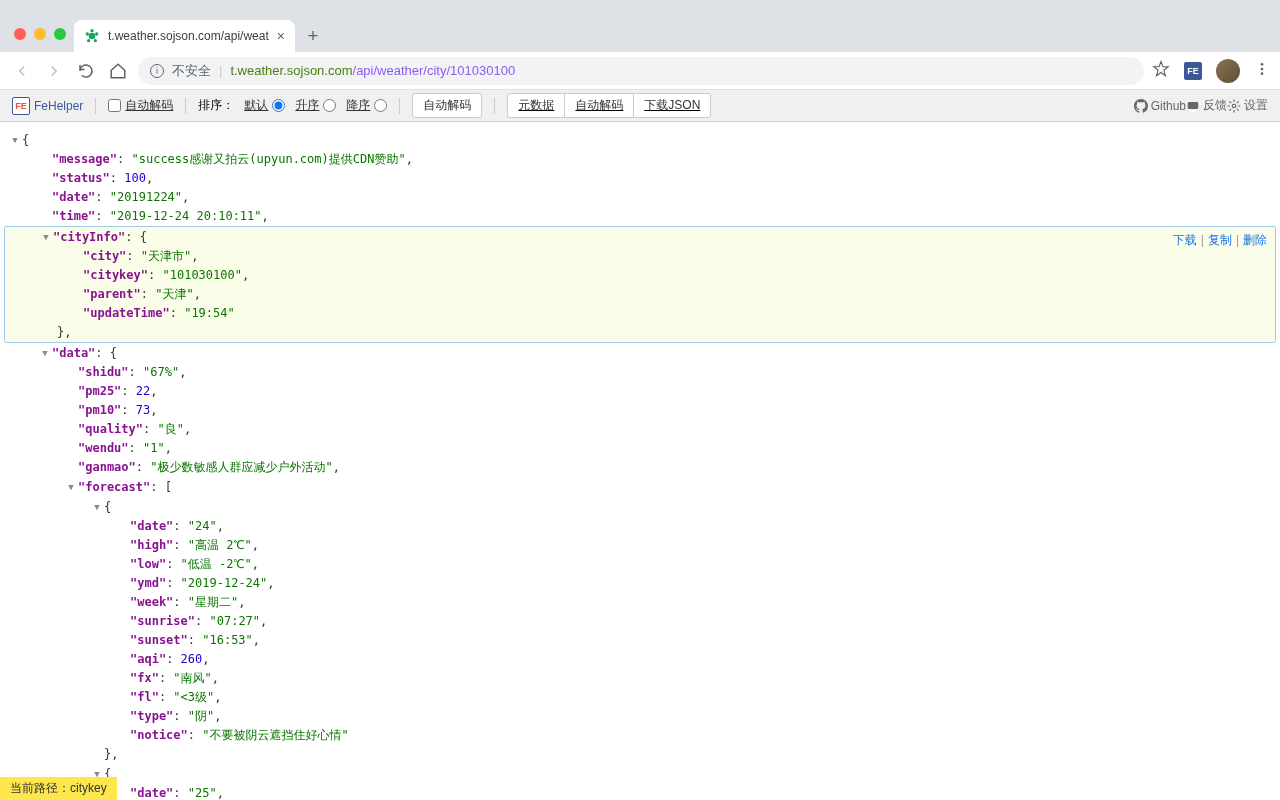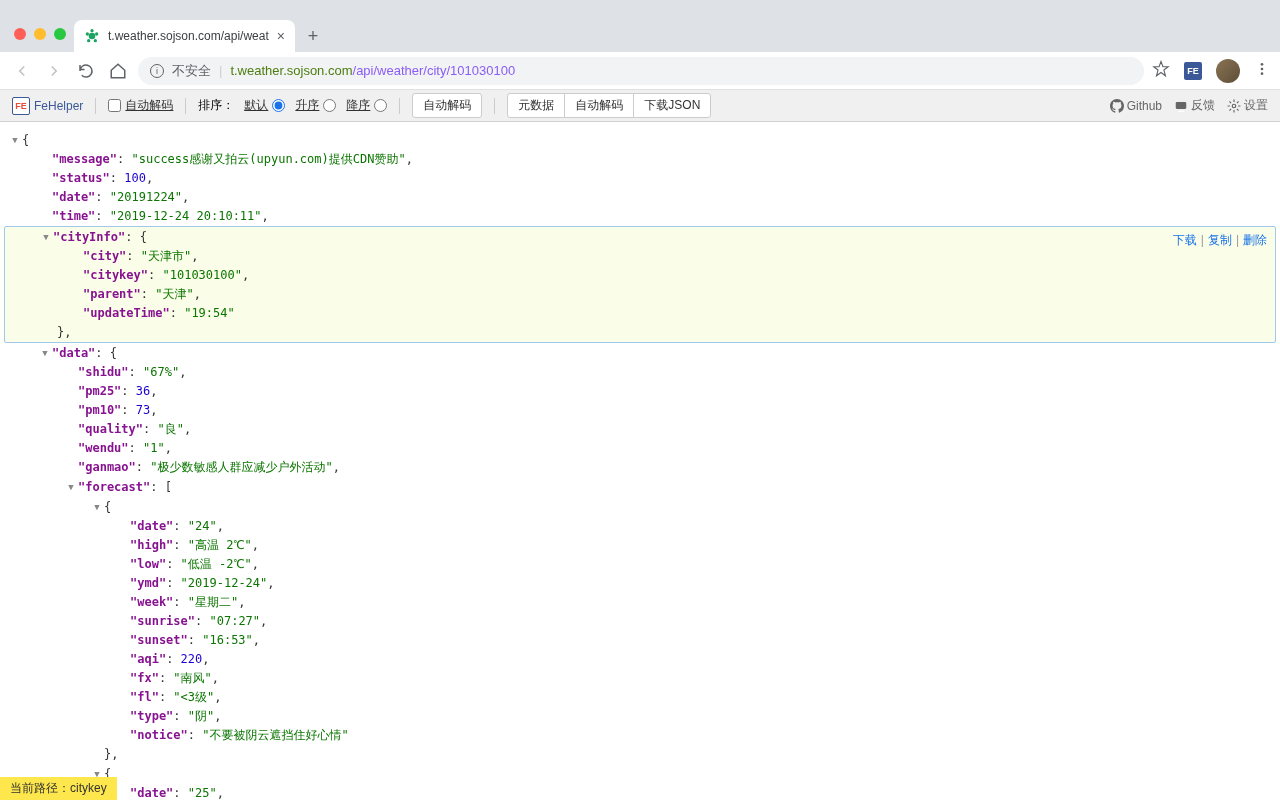--- a/index.html
+++ b/index.html
@@ -32,25 +32,25 @@
 .menu-dots { color: #5f6368; cursor: pointer; }
 .toolbar { background: #f0f0f0; height: 32px; border-bottom: 1px solid #d0d0d0; display: flex; align-items: center; padding: 0 12px; gap: 12px; font-size: 12px; }
 .fe-logo { display: flex; align-items: center; gap: 4px; font-weight: 500; color: #3b5998; }
 .fe-logo-icon { width: 18px; height: 18px; background: #fff; border: 1px solid #3b5998; border-radius: 2px; display: flex; align-items: center; justify-content: center; font-size: 9px; font-weight: bold; color: #e74c3c; }
 .divider { width: 1px; height: 16px; background: #ccc; }
 .toolbar label { display: flex; align-items: center; gap: 4px; color: #333; cursor: pointer; text-decoration: underline; }
 .toolbar input[type="checkbox"] { cursor: pointer; }
 .toolbar input[type="radio"] { cursor: pointer; accent-color: #1a73e8; }
 .sort-group { display: flex; align-items: center; gap: 10px; }
 .btn { background: #fff; border: 1px solid #ccc; border-radius: 3px; padding: 3px 10px; font-size: 12px; cursor: pointer; color: #333; }
-.btn-group { display: flex; }
+.btn-group { display: flex; text-decoration: underline; }
 .btn-group .btn { border-radius: 0; margin-left: -1px; }
 .btn-group .btn:first-child { border-radius: 3px 0 0 3px; margin-left: 0; }
 .btn-group .btn:last-child { border-radius: 0 3px 3px 0; }
-.toolbar-right { margin-left: auto; display: flex; align-items: center; gap: 12px; color: #666; }
+.toolbar-right { margin-left: auto; display: flex; align-items: center; color: #666; }
 .toolbar-right a { color: #666; text-decoration: none; display: flex; align-items: center; gap: 3px; cursor: pointer; }
 .toolbar-right svg { width: 14px; height: 14px; fill: currentColor; }
 .json-viewer { font-family: Menlo, Monaco, Consolas, monospace; font-size: 12px; line-height: 19px; padding: 8px 0 0 0; overflow: auto; height: calc(100vh - 108px); }
 .json-line { padding-left: 8px; white-space: pre; }
 .caret { display: inline-block; width: 14px; text-align: center; color: #888; cursor: pointer; user-select: none; vertical-align: middle; }
 .caret::before { content: "▼"; font-size: 9px; }
 .indent-0 { padding-left: 8px; }
 .indent-1 { padding-left: 52px; }
 .indent-2 { padding-left: 78px; }
 .indent-3 { padding-left: 104px; }
@@ -209,35 +209,35 @@
   <div class="json-line" style="padding-left:34px"><span class="caret"></span><span class="k">"cityInfo"</span><span class="p">: {</span></div>
   <div class="json-line indent-2"><span class="k">"city"</span><span class="p">: </span><span class="s">"天津市"</span><span class="p">,</span></div>
   <div class="json-line indent-2"><span class="k">"citykey"</span><span class="p">: </span><span class="s">"101030100"</span><span class="p">,</span></div>
   <div class="json-line indent-2"><span class="k">"parent"</span><span class="p">: </span><span class="s">"天津"</span><span class="p">,</span></div>
   <div class="json-line indent-2"><span class="k">"updateTime"</span><span class="p">: </span><span class="s">"19:54"</span></div>
   <div class="json-line indent-1"><span class="p">},</span></div>
 </div>
 
 <div class="json-line" style="padding-left:38px"><span class="caret"></span><span class="k">"data"</span><span class="p">: {</span></div>
 <div class="json-line indent-2"><span class="k">"shidu"</span><span class="p">: </span><span class="s">"67%"</span><span class="p">,</span></div>
-<div class="json-line indent-2"><span class="k">"pm25"</span><span class="p">: </span><span class="n">36</span><span class="p">,</span></div>
+<div class="json-line indent-2"><span class="k">"pm25"</span><span class="p">: </span><span class="n">22</span><span class="p">,</span></div>
 <div class="json-line indent-2"><span class="k">"pm10"</span><span class="p">: </span><span class="n">73</span><span class="p">,</span></div>
 <div class="json-line indent-2"><span class="k">"quality"</span><span class="p">: </span><span class="s">"良"</span><span class="p">,</span></div>
 <div class="json-line indent-2"><span class="k">"wendu"</span><span class="p">: </span><span class="s">"1"</span><span class="p">,</span></div>
 <div class="json-line indent-2"><span class="k">"ganmao"</span><span class="p">: </span><span class="s">"极少数敏感人群应减少户外活动"</span><span class="p">,</span></div>
 <div class="json-line" style="padding-left:64px"><span class="caret"></span><span class="k">"forecast"</span><span class="p">: [</span></div>
 <div class="json-line" style="padding-left:90px"><span class="caret"></span><span class="p">{</span></div>
 <div class="json-line indent-4"><span class="k">"date"</span><span class="p">: </span><span class="s">"24"</span><span class="p">,</span></div>
 <div class="json-line indent-4"><span class="k">"high"</span><span class="p">: </span><span class="s">"高温 2℃"</span><span class="p">,</span></div>
 <div class="json-line indent-4"><span class="k">"low"</span><span class="p">: </span><span class="s">"低温 -2℃"</span><span class="p">,</span></div>
 <div class="json-line indent-4"><span class="k">"ymd"</span><span class="p">: </span><span class="s">"2019-12-24"</span><span class="p">,</span></div>
 <div class="json-line indent-4"><span class="k">"week"</span><span class="p">: </span><span class="s">"星期二"</span><span class="p">,</span></div>
 <div class="json-line indent-4"><span class="k">"sunrise"</span><span class="p">: </span><span class="s">"07:27"</span><span class="p">,</span></div>
 <div class="json-line indent-4"><span class="k">"sunset"</span><span class="p">: </span><span class="s">"16:53"</span><span class="p">,</span></div>
-<div class="json-line indent-4"><span class="k">"aqi"</span><span class="p">: </span><span class="n">220</span><span class="p">,</span></div>
+<div class="json-line indent-4"><span class="k">"aqi"</span><span class="p">: </span><span class="n">260</span><span class="p">,</span></div>
 <div class="json-line indent-4"><span class="k">"fx"</span><span class="p">: </span><span class="s">"南风"</span><span class="p">,</span></div>
 <div class="json-line indent-4"><span class="k">"fl"</span><span class="p">: </span><span class="s">"&lt;3级"</span><span class="p">,</span></div>
 <div class="json-line indent-4"><span class="k">"type"</span><span class="p">: </span><span class="s">"阴"</span><span class="p">,</span></div>
 <div class="json-line indent-4"><span class="k">"notice"</span><span class="p">: </span><span class="s">"不要被阴云遮挡住好心情"</span></div>
 <div class="json-line indent-3"><span class="p">},</span></div>
 <div class="json-line" style="padding-left:90px"><span class="caret"></span><span class="p">{</span></div>
 <div class="json-line indent-4"><span class="k">"date"</span><span class="p">: </span><span class="s">"25"</span><span class="p">,</span></div>
 <div class="json-line indent-4"><span class="k">"high"</span><span class="p">: </span><span class="s">"高温 4℃"</span><span class="p">,</span></div>
 </div>
 

